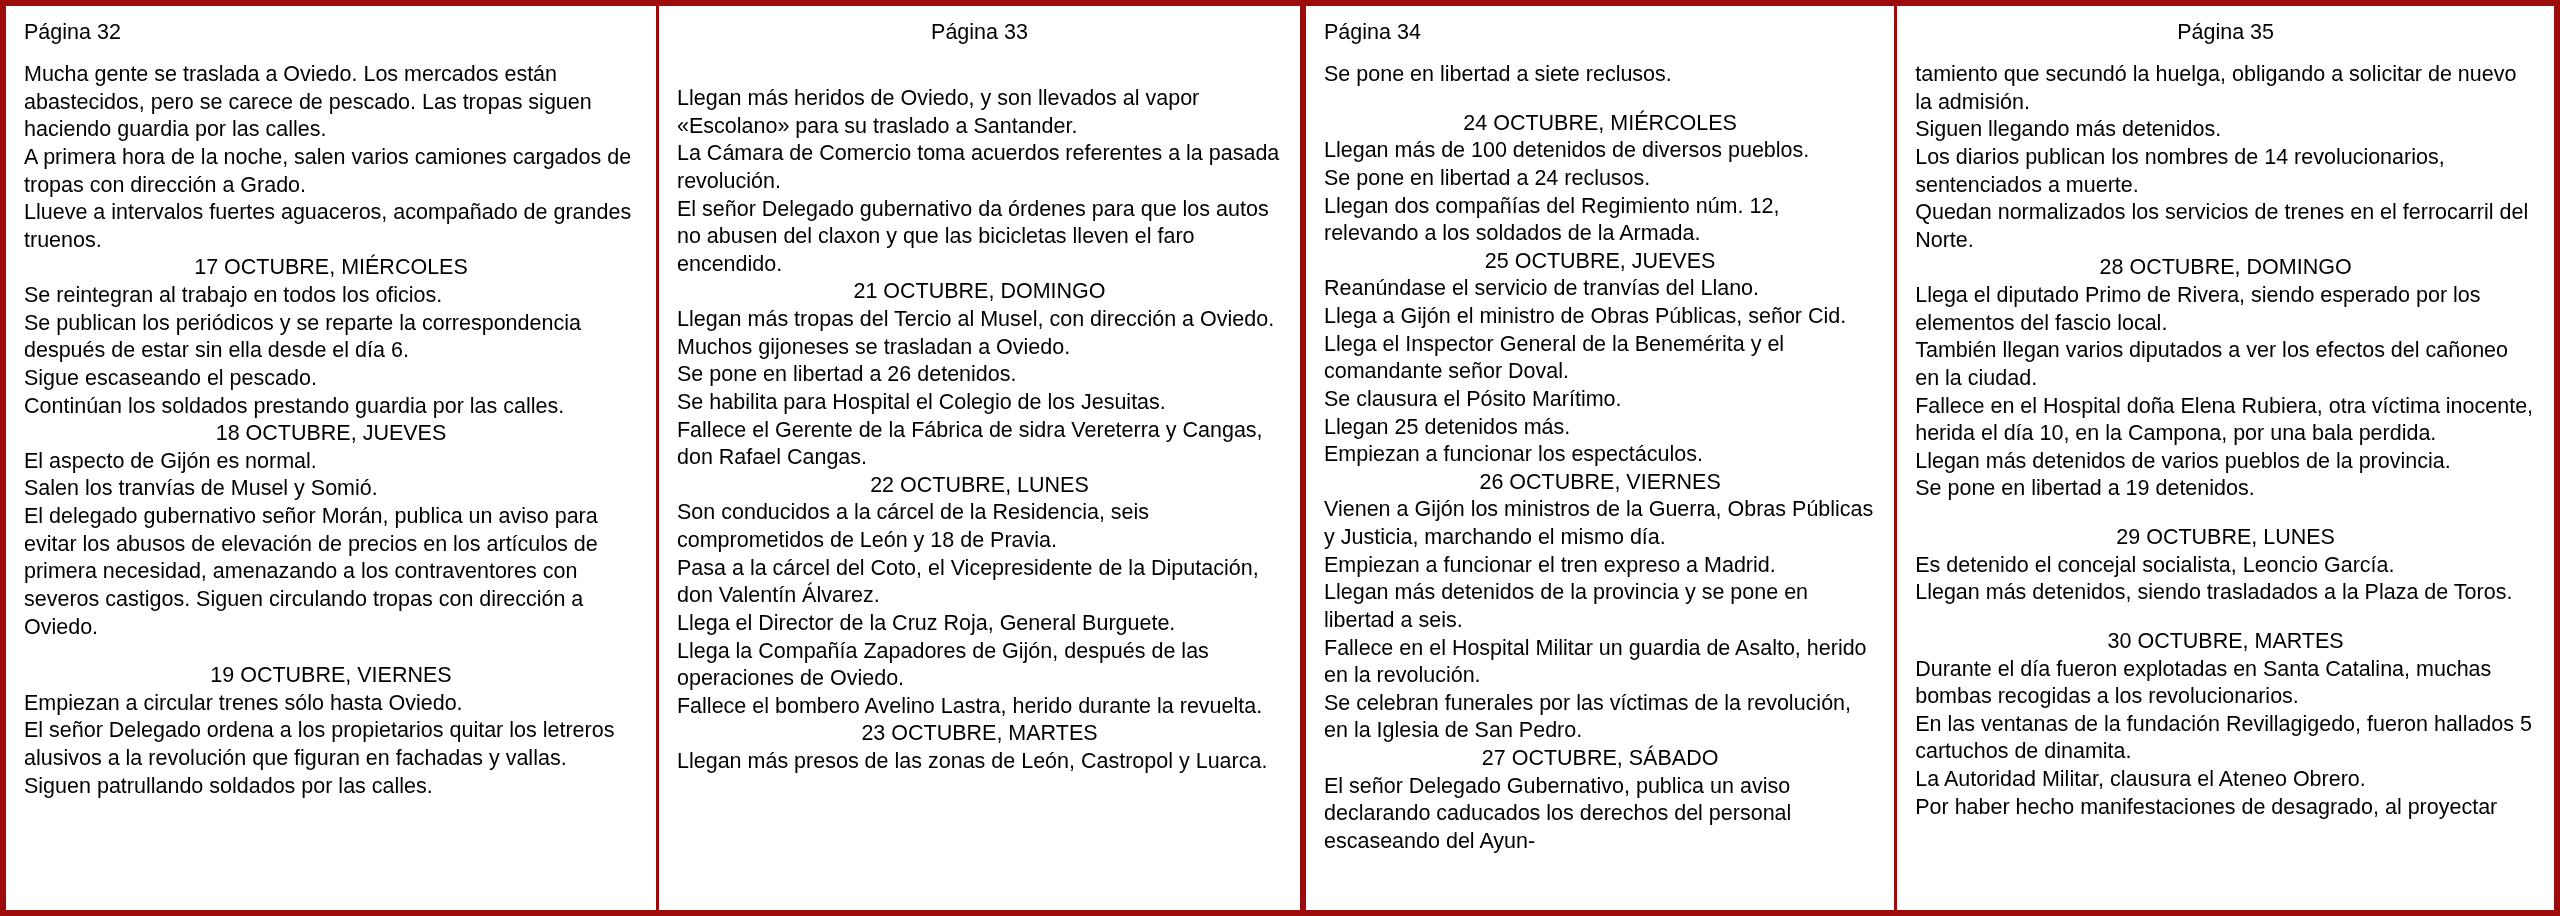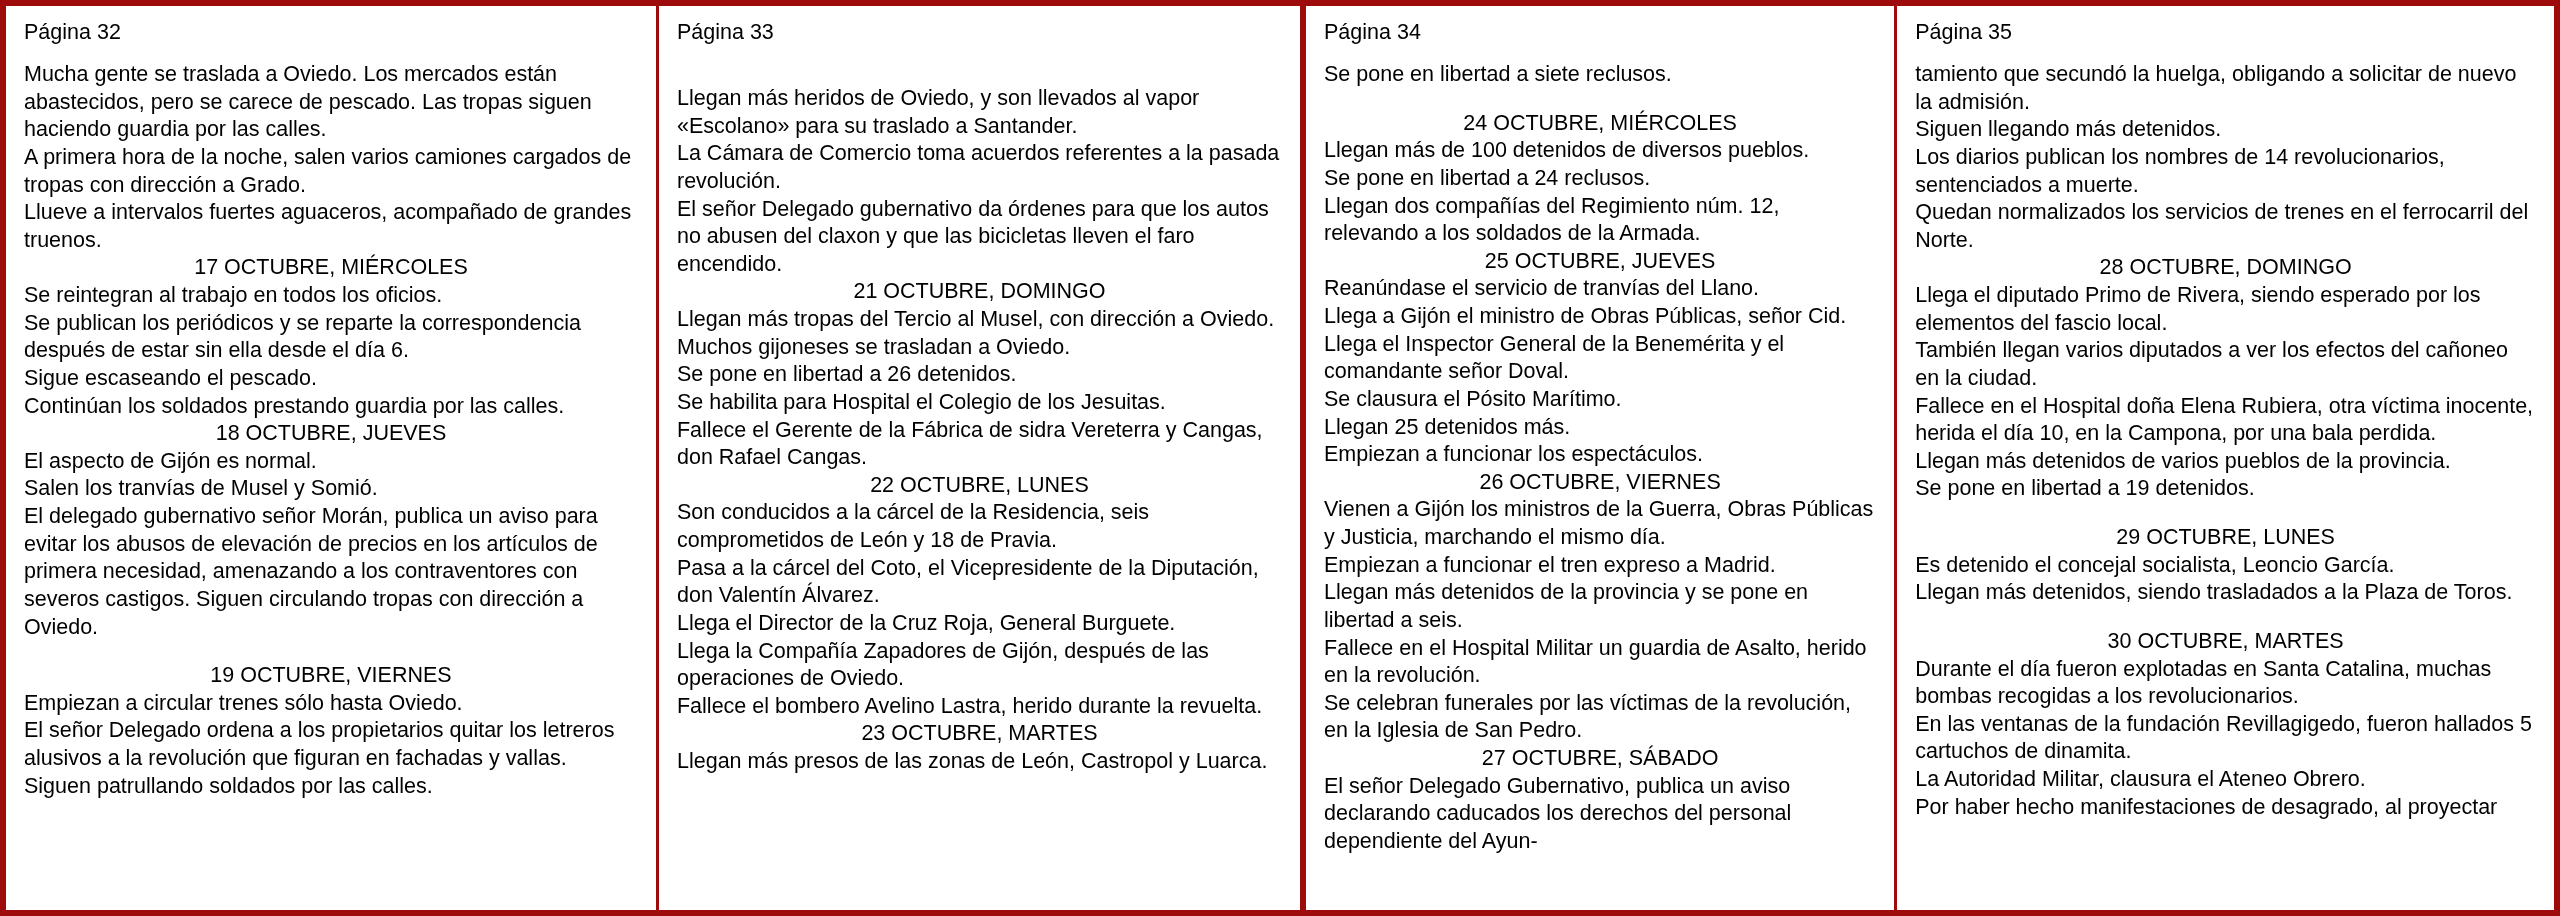--- a/index.html
+++ b/index.html
@@ -43,21 +43,21 @@
   .p32 { width: 653px; }
   .p33 { width: 647px; border-left: 3px solid #9e0b0b; }
   .p34 { width: 672px; }
   .p35 { width: 754px; border-left: 3px solid #9e0b0b; }
 
   .page-label {
     font-size: 21.5px;
     color: #000;
     margin-bottom: 2px;
   }
-  .page-label.right { text-align: left; }
+  .page-label.right { text-align: center; }
 
   .para {
     margin: 0;
     padding: 0;
   }
   .heading {
     text-align: center;
     margin: 0;
   }
   .spacer { height: 21px; }
@@ -133,21 +133,21 @@
           <p class="para">Se clausura el Pósito Marítimo.</p>
           <p class="para">Llegan 25 detenidos más.</p>
           <p class="para">Empiezan a funcionar los espectáculos.</p>
           <p class="para heading">26 OCTUBRE, VIERNES</p>
           <p class="para">Vienen a Gijón los ministros de la Guerra, Obras Públicas y Justicia, marchando el mismo día.</p>
           <p class="para">Empiezan a funcionar el tren expreso a Madrid.</p>
           <p class="para">Llegan más detenidos de la provincia y se pone en libertad a seis.</p>
           <p class="para">Fallece en el Hospital Militar un guardia de Asalto, herido en la revolución.</p>
           <p class="para">Se celebran funerales por las víctimas de la revolución, en la Iglesia de San Pedro.</p>
           <p class="para heading">27 OCTUBRE, SÁBADO</p>
-          <p class="para">El señor Delegado Gubernativo, publica un aviso declarando caducados los derechos del personal dependiente del Ayun-</p>
+          <p class="para">El señor Delegado Gubernativo, publica un aviso declarando caducados los derechos del personal escaseando del Ayun-</p>
         </div>
     </div>
     <div class="page p35">
       <div class="page-label right">Página 35</div>
       <div class="page-inner">
           <p class="para">tamiento que secundó la huelga, obligando a solicitar de nuevo la admisión.</p>
           <p class="para">Siguen llegando más detenidos.</p>
           <p class="para">Los diarios publican los nombres de 14 revolucionarios, sentenciados a muerte.</p>
           <p class="para">Quedan normalizados los servicios de trenes en el ferrocarril del Norte.</p>
           <p class="para heading">28 OCTUBRE, DOMINGO</p>

